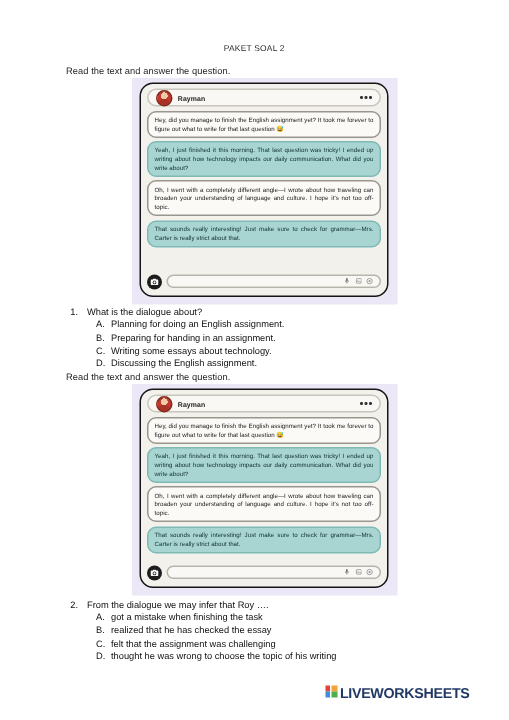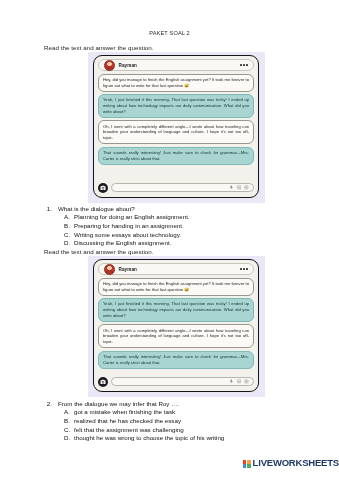--- a/index.html
+++ b/index.html
@@ -188,24 +188,24 @@
     display: flex;
     gap: 4px;
     padding-left: 20px;
     line-height: 1.42;
   }
   .opt-letter { width: 6px; flex: 0 0 auto; }
 
   
   .footer-logo {
     position: absolute;
-    right: 0;
+    right: 26px;
     bottom: 12px;
     display: flex;
-    align-items: flex-end;
+    align-items: flex-start;
     gap: 2px;
   }
   .logo-squares {
     width: 8px; height: 8px;
     display: grid;
     grid-template-columns: 1fr 1fr;
     grid-template-rows: 1fr 1fr;
     gap: .6px;
   }
   .logo-squares i { display: block; }

